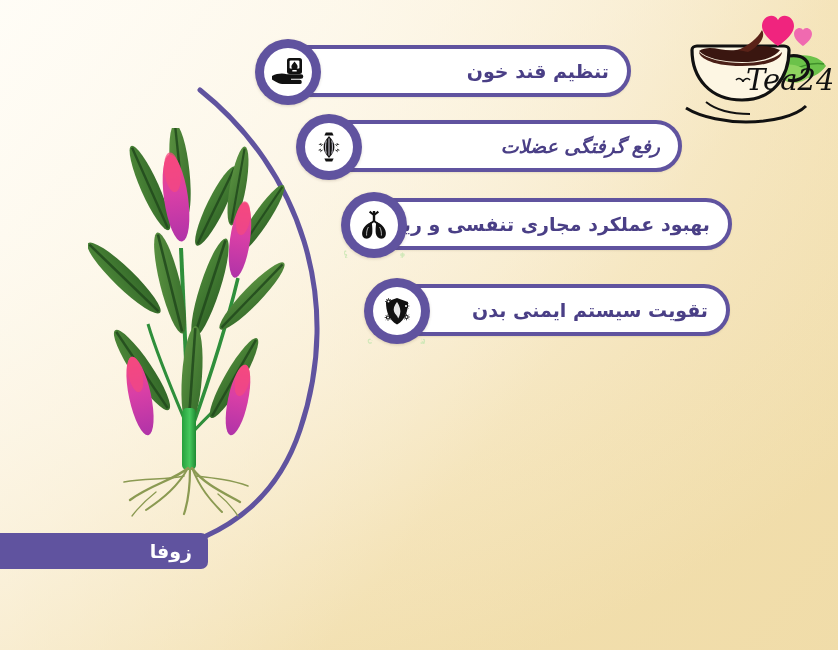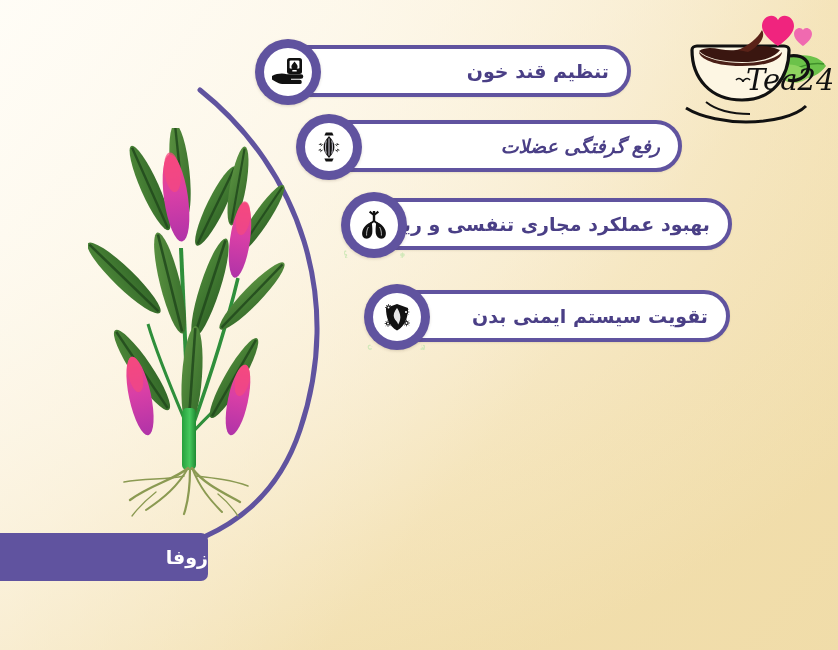--- a/index.html
+++ b/index.html
@@ -57,24 +57,24 @@
   }
   .badge svg{display:block;}
   .ringtext{position:absolute;left:0;top:0;width:66px;height:66px;}
   .ringtext text{
     fill:#cfe8b8;font-size:7.6px;font-weight:bold;
     font-family:"DejaVu Sans","Liberation Sans",sans-serif;
   }
 
   
   #banner{
-    position:absolute;left:0;top:533px;width:208px;height:48px;
+    position:absolute;left:0;top:533px;width:208px;height:36px;
     background:#60539f;border-radius:0 7px 7px 0;
     display:flex;align-items:center;justify-content:flex-end;
-    box-sizing:border-box;
+    padding-right:16px;box-sizing:border-box;
   }
   #banner span{
     color:#ffffff;font-weight:bold;font-size:19px;
     direction:rtl;unicode-bidi:bidi-override;line-height:1;
   }
 
   
   #logo{position:absolute;left:676px;top:4px;width:156px;height:126px;}
 </style>
 </head>
@@ -285,21 +285,21 @@
       </div>
       <svg class="ringtext" viewBox="0 0 66 66">
         <defs>
             <path id="rp3" d="M 33 61 m -29 0 a 29 29 0 0 0 58 0"></path>
           </defs>
         <text style="font-size:7px"><textPath href="#rp3" startOffset="50%" text-anchor="middle">بهبود عملکرد مجاری تنفسی</textPath></text>
       </svg>
     </div>
   </div>
 
-  <div class="row" style="left:364px;top:284px;width:400px;">
+  <div class="row" style="left:364px;top:278px;width:400px;">
     <div class="pill" style="width:320px;">
       <span class="pill-label">تقویت سیستم ایمنی بدن</span>
     </div>
     <div class="badge">
       <div class="inner">
         <svg width="34" height="32" viewBox="0 0 34 32">
           <path d="M17 3 L28 7 C 28 17, 25 25, 17 29.5 C 9 25, 6 17, 6 7 Z" fill="#111"></path>
           <path d="M17 7 C 14 10.6, 13 14, 14.2 17 C 15.2 19.6, 17.4 20.4, 18.2 23.6 C 19.8 20.6, 21 17, 20 13.4 C 19.4 11, 18.4 9, 17 7 Z" fill="#fff" opacity=".9"></path>
 
           <g fill="#111">

